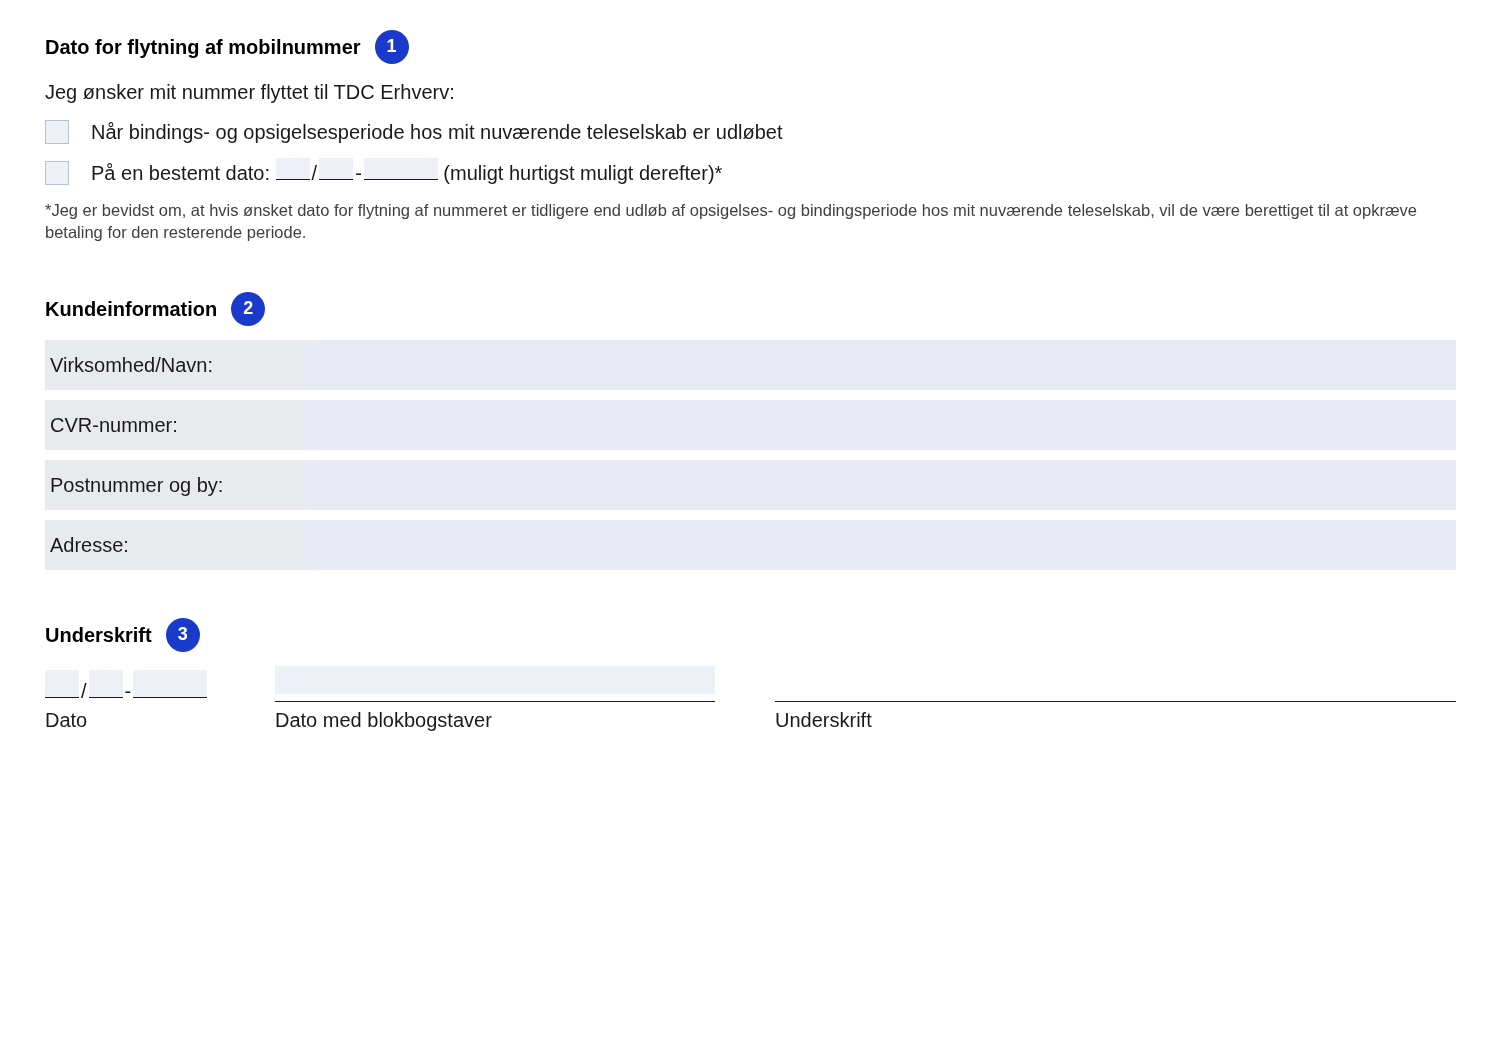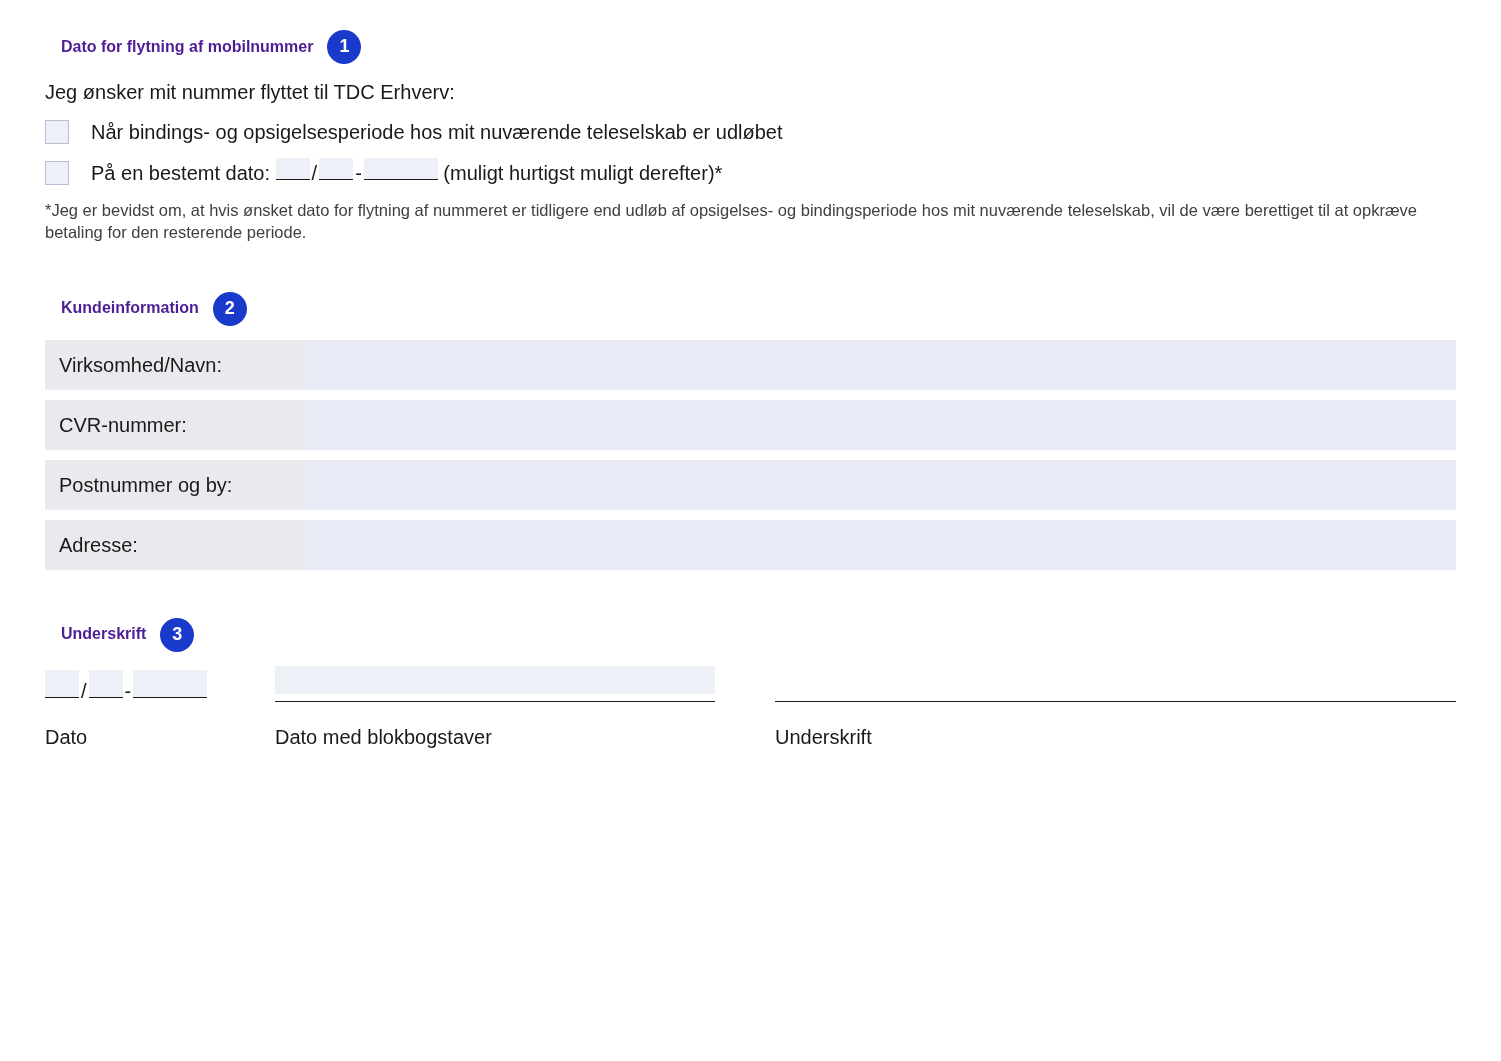--- a/index.html
+++ b/index.html
@@ -13,23 +13,22 @@
     }
     .section { margin-bottom: 48px; }
     .section-header {
       display: flex;
       align-items: center;
       gap: 14px;
       margin-bottom: 14px;
     }
     .section-title {
       font-weight: 700;
-      font-size: 16px;
-      color: #4c1d95;
-      margin-left: 16px;
+      font-size: 20px;
+      color: #000000;
     }
     .badge {
       width: 34px;
       height: 34px;
       border-radius: 50%;
       background: #1a3acb;
       color: #fff;
       display: inline-flex;
       align-items: center;
       justify-content: center;
@@ -64,21 +63,21 @@
     .footnote { font-size: 16.5px; margin-top: 8px; color: #404040; line-height: 1.35; }
 
     .field-row {
       display: flex;
       align-items: stretch;
       margin-bottom: 10px;
       height: 50px;
     }
     .field-label {
       background: #e9eaed;
-      padding: 12px 14px;
+      padding: 12px 5px;
       font-size: 20px;
       width: 260px;
       flex-shrink: 0;
       display: flex;
       align-items: center;
     }
     .field-input {
       background: #e8ebf5;
       flex: 1;
     }
@@ -94,21 +93,21 @@
     .sig-col.date  { width: 170px; }
     .sig-col.name  { width: 440px; }
     .sig-col.sign  { flex: 1; }
     .sig-fill-row { display: flex; align-items: baseline; gap: 2px; margin-bottom: 2px; height: 30px; }
     .sig-fill { background: #eef0f8; height: 28px; }
     .sig-fill.day   { width: 34px; border-bottom: 1.5px solid #1a1a1a; }
     .sig-fill.mon   { width: 34px; border-bottom: 1.5px solid #1a1a1a; }
     .sig-fill.year  { width: 74px; border-bottom: 1.5px solid #1a1a1a; }
     .sig-fill.wide  { width: 100%; }
     .sig-line { border-bottom: 1.5px solid #1a1a1a; width: 100%; height: 2px; margin-top: 2px;}
-    .sig-caption { font-size: 20px; margin-top: 21px; }
+    .sig-caption { font-size: 20px; margin-top: 4px; }
     .nofill .sig-fill-row { visibility: hidden; }
   </style>
 </head>
 <body>
 
 <div class="section">
   <div class="section-header">
     <span class="section-title">Dato for flytning af mobilnummer</span>
     <span class="badge">1</span>
   </div>

